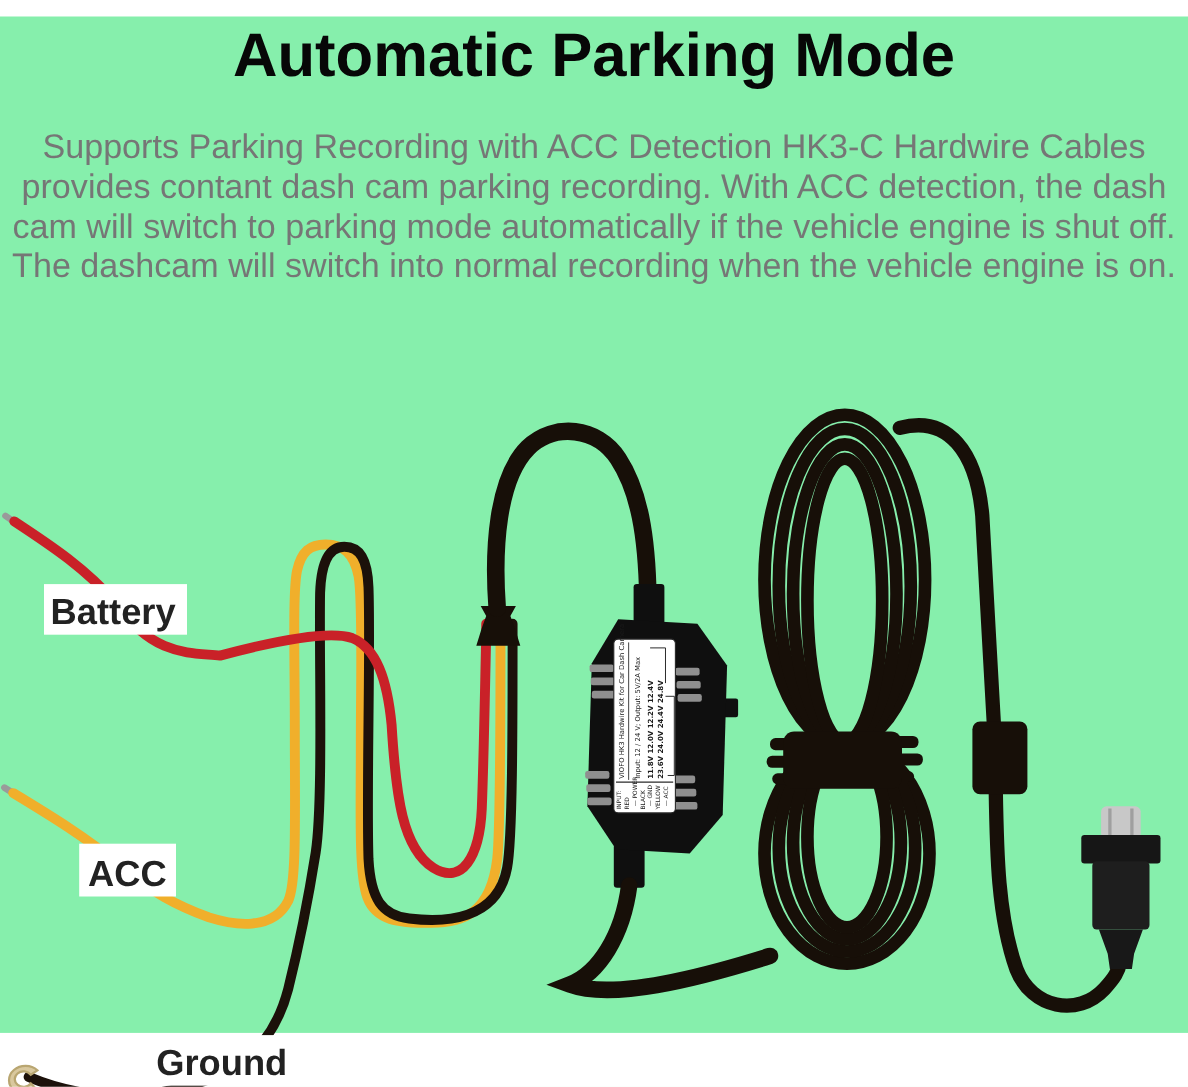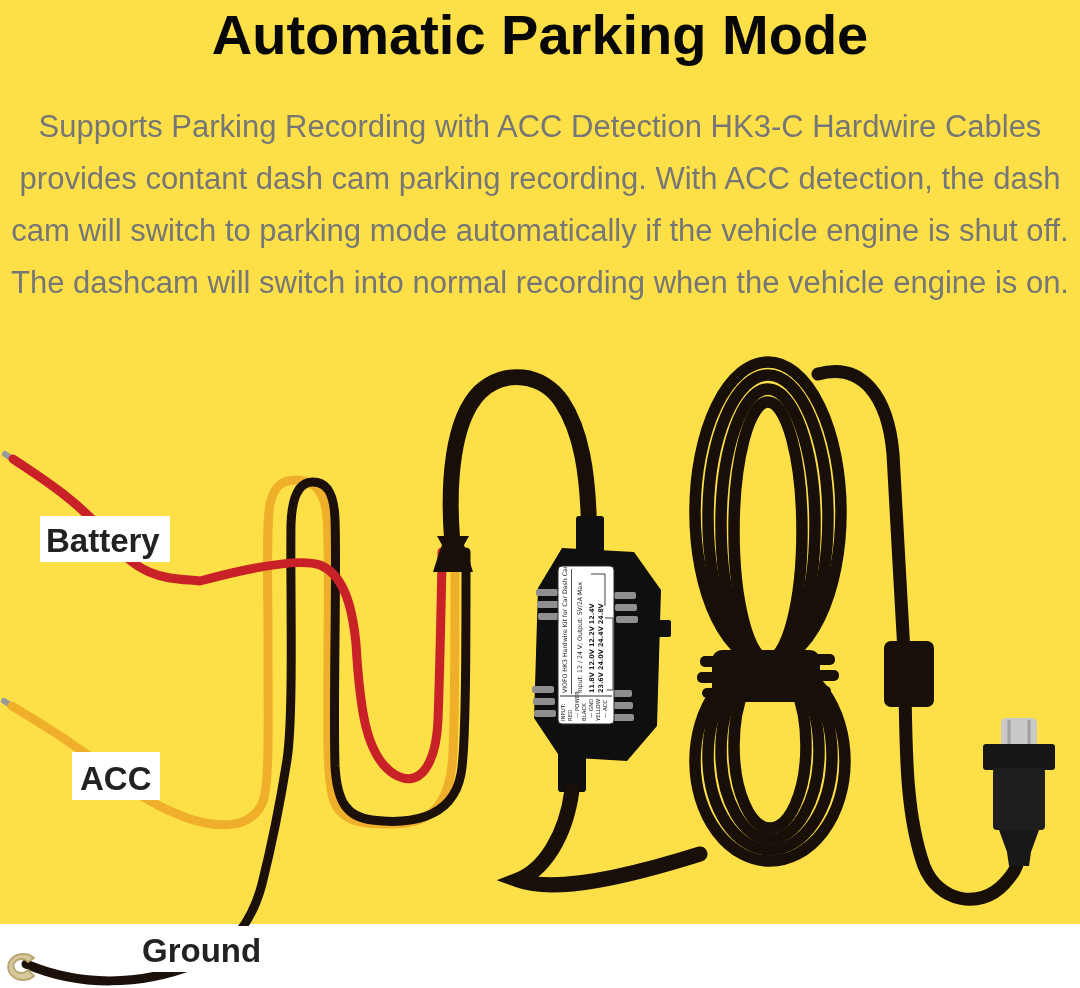--- a/index.html
+++ b/index.html
@@ -1,24 +1,24 @@
 <!DOCTYPE html>
 <html><head>
 <meta charset="utf-8">
 <style>
   html,body{margin:0;padding:0;background:#ffffff;width:1080px;height:988px;overflow:hidden;}
-  .page{position:relative;width:1080px;height:924px;background:#fde047;font-family:"Liberation Sans",sans-serif;}
+  .page{position:relative;width:1080px;height:924px;background:#86efac;font-family:"Liberation Sans",sans-serif;margin-top:15px;}
   .title{
     margin:0;padding-top:2px;text-align:center;
     font-size:56px;font-weight:700;letter-spacing:0px;color:#070707;
     font-family:"Liberation Sans",sans-serif;
   }
   .desc{
     margin:34px auto 0 auto;width:1058px;text-align:center;
-    font-size:31px;line-height:52px;color:#767676;font-weight:400;
+    font-size:31px;line-height:36px;color:#767676;font-weight:400;
     font-family:"Liberation Sans",sans-serif;
   }
   .diagram-wrap{position:absolute;left:0;top:334px;width:1080px;height:658px;}
   svg text{font-family:"DejaVu Sans",sans-serif;}
   .wire-label{font-family:"Liberation Sans",sans-serif;font-weight:700;font-size:33px;fill:#222222;}
   .lbl-tiny{fill:#1a1a1a;}
 </style>
 </head>
 <body>
 

